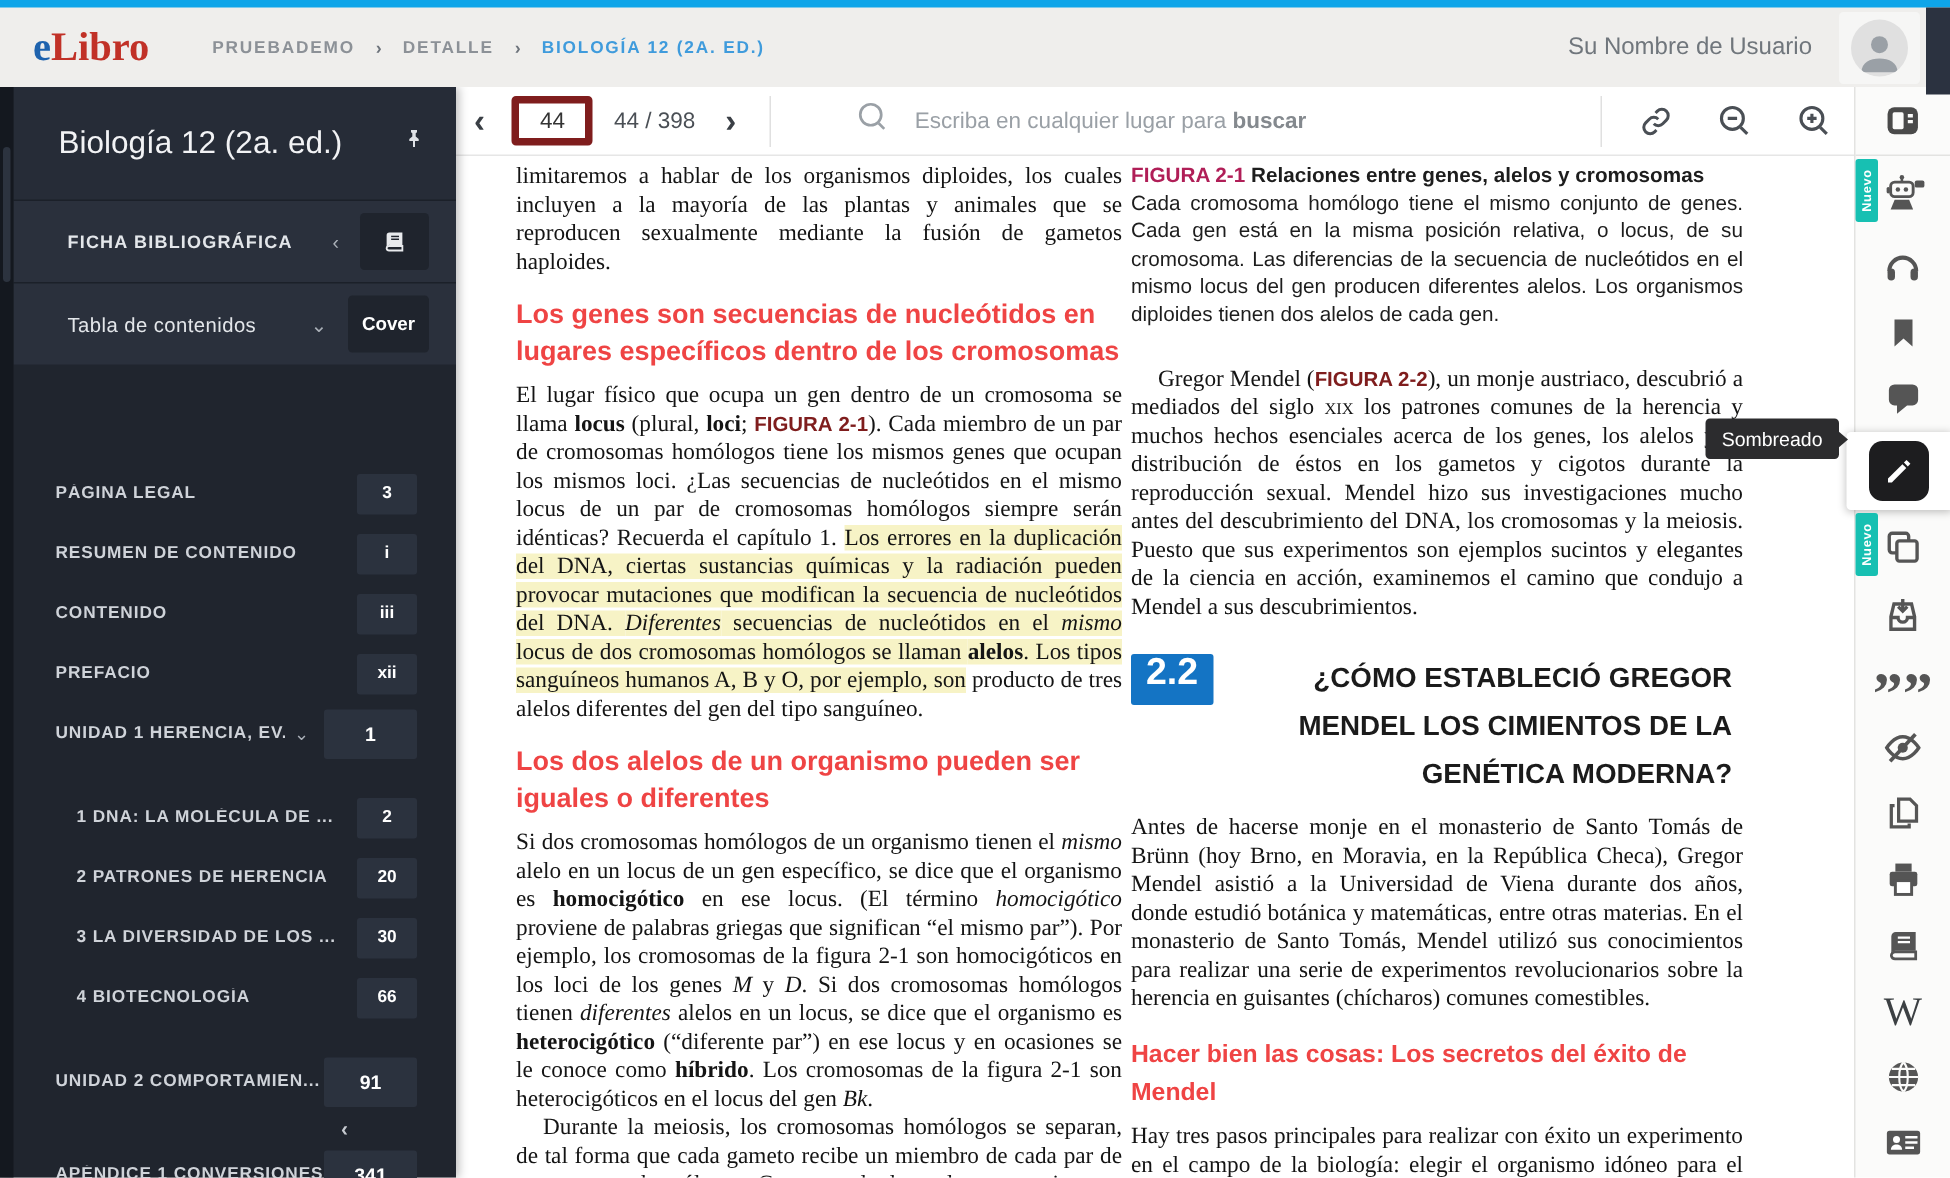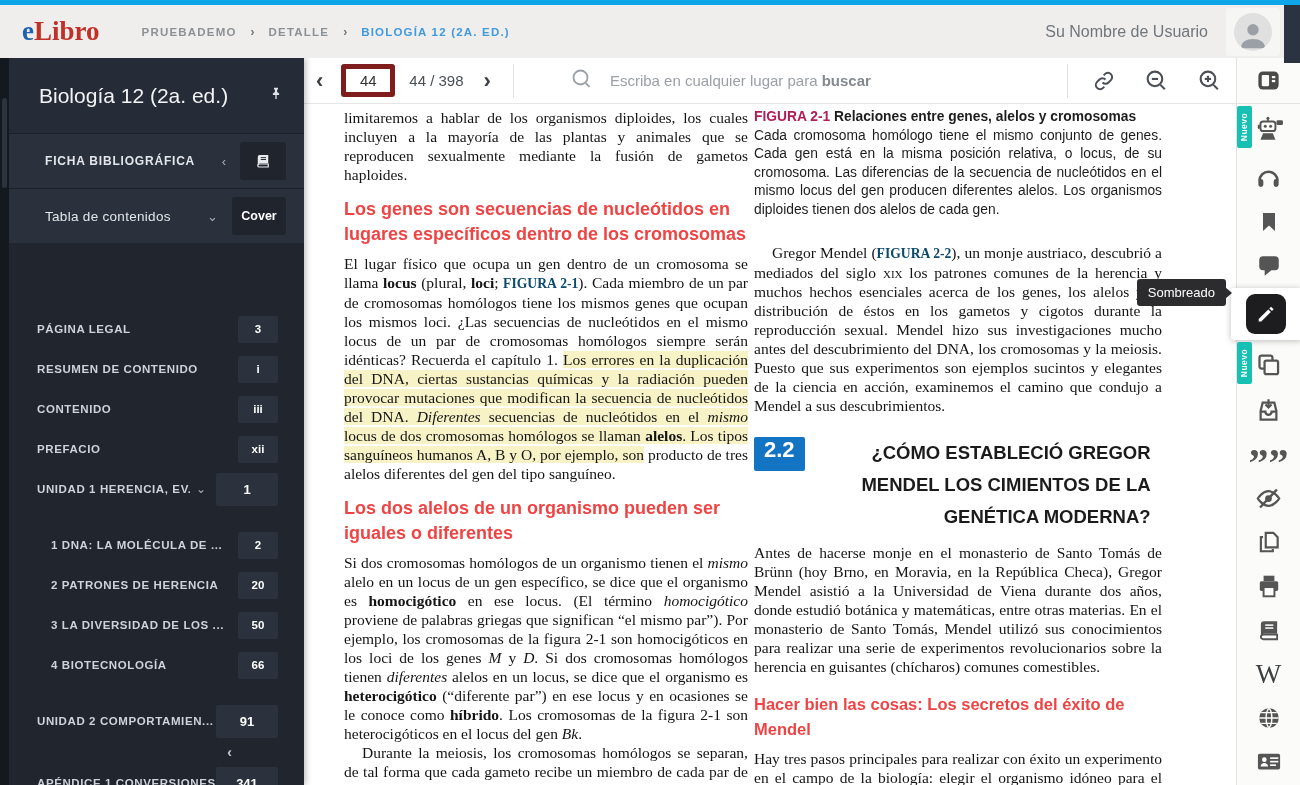--- a/index.html
+++ b/index.html
@@ -87,28 +87,28 @@
   .col-left  { left:40px;  width:404px; }
   .col-right { left:450px; width:408px; }
   .col p { margin:0; }
   .col p.ind { text-indent:18px; }
   .bheading { font-family:"Liberation Sans",sans-serif; font-weight:bold; font-size:18px; line-height:25px;
     color:#ef4444; text-align:left; margin:13px 0 7px 0; }
   .bheading.sm { font-size:16.5px; margin-top:16px; }
   .seg-b { font-weight:bold; }
   .seg-i { font-style:italic; }
   .seg-hl { background:#f7f3c6; }
-  .seg-fig { font-family:Liberation Serif, serif; font-weight:bold; color:#0c4a6e; font-size:.88em; }
+  .seg-fig { font-family:Liberation Sans, sans-serif; font-weight:bold; color:#7f1d1d; font-size:.88em; }
   .seg-sc { font-variant:small-caps; }
   .figure-cap { font-family:"Liberation Sans",sans-serif; font-size:13.8px; line-height:18.5px; color:#1d1d1d; text-align:justify; }
   .figure-cap .fig-label { color:#b01e57; font-weight:bold; }
   .figure-cap .fig-title { font-weight:bold; }
   .section-head { display:flex; margin:22px 0 10px 0; text-align:left; }
   .section-num { background:#1474c4; color:#fff; font-family:"Liberation Sans",sans-serif; font-weight:bold;
-    font-size:22px; padding:3px 10px; height:34px; border-radius:2px; margin-right:16px; flex:none; }
+    font-size:25px; padding:3px 10px; height:34px; border-radius:2px; margin-right:16px; flex:none; }
   .section-title { font-family:"Liberation Sans",sans-serif; font-weight:bold; font-size:18.5px;
     line-height:32px; color:#1b1b1b; width:330px;text-align:right; }
   .sp { height:12px; }
 </style>
 </head>
 <body>
 
 <div class="app-header">
   <div class="logo"><span class="e">e</span><span class="rest">Libro</span></div>
   <div class="breadcrumb">
@@ -189,21 +189,21 @@
     <div class="toc-item indent gap">
       <span class="toc-label">1 DNA: LA MOLÉCULA DE ...</span>
       <span class="toc-badge">2</span>
     </div>
     <div class="toc-item indent">
       <span class="toc-label">2 PATRONES DE HERENCIA</span>
       <span class="toc-badge">20</span>
     </div>
     <div class="toc-item indent">
       <span class="toc-label">3 LA DIVERSIDAD DE LOS ...</span>
-      <span class="toc-badge">50</span>
+      <span class="toc-badge">30</span>
     </div>
     <div class="toc-item indent">
       <span class="toc-label">4 BIOTECNOLOGÍA</span>
       <span class="toc-badge">66</span>
     </div>
     <div class="toc-item gap">
       <span class="toc-label">UNIDAD 2 COMPORTAMIEN...</span>
       <span class="toc-badge lg">91</span>
     </div>
     <div class="collapse-row">

